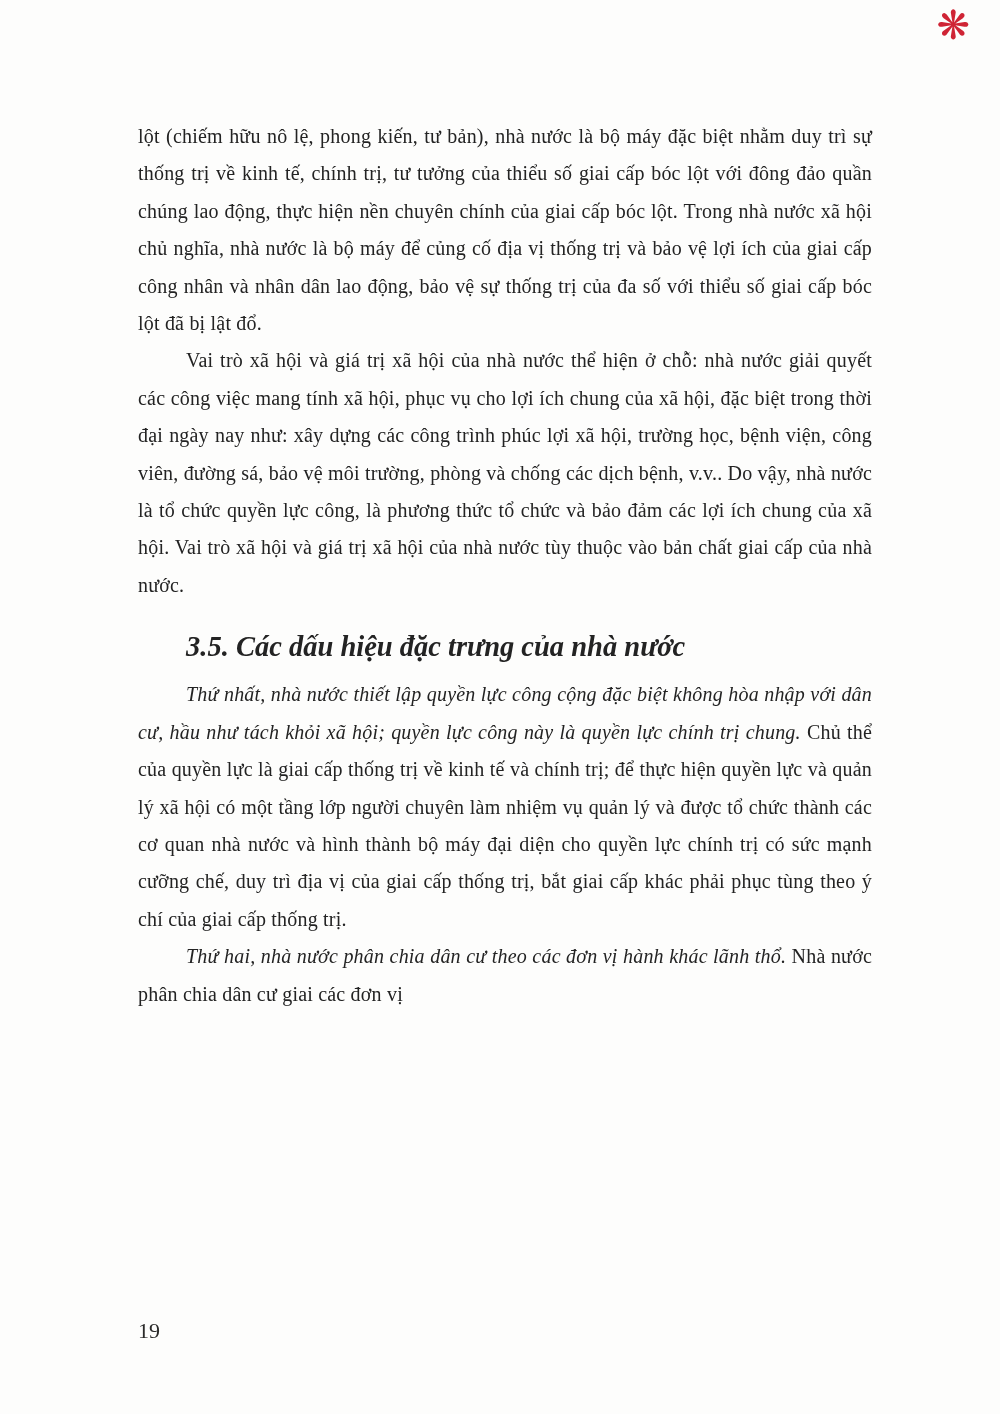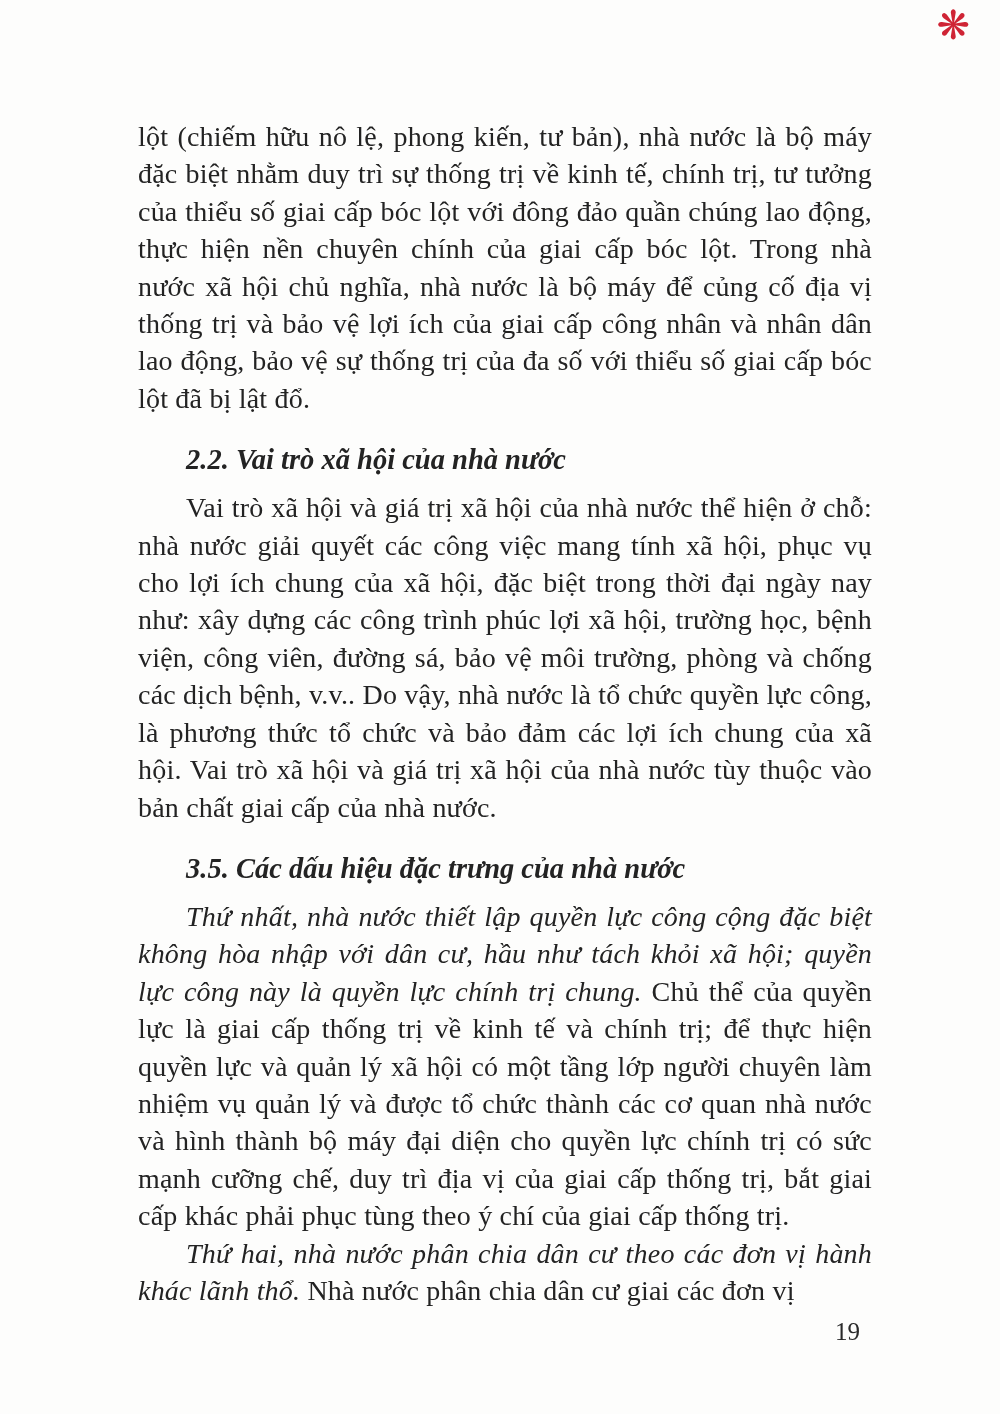--- a/index.html
+++ b/index.html
@@ -26,21 +26,21 @@
     user-select: none;
   }
   .text-block {
     position: absolute;
     top: 118px;
     left: 138px;
     width: 734px;
   }
   .body-para {
     margin: 0;
-    font-size: 28px;
+    font-size: 20px;
     line-height: 37.4px;
     text-align: justify;
     letter-spacing: 0.2px;
   }
   .body-para.indent {
     text-indent: 48px;
   }
   .heading {
     margin: 24px 0 11px 0;
     padding-left: 48px;
@@ -51,37 +51,35 @@
     text-align: left;
   }
   .italic {
     font-style: italic;
   }
   .page-number {
     position: absolute;
     top: 1318px;
     left: 138px;
     width: 722px;
-    text-align: right;
-    font-size: 25px;
+    font-size: 22px;
     color: #2a2a2a;
   }
 </style>
 </head>
 <body>
 
 <div class="page">
 
   <span class="flower">❋</span>
 
   <main class="text-block">
 
     <p class="body-para">lột (chiếm hữu nô lệ, phong kiến, tư bản), nhà nước là bộ máy đặc biệt nhằm duy trì sự thống trị về kinh tế, chính trị, tư tưởng của thiểu số giai cấp bóc lột với đông đảo quần chúng lao động, thực hiện nền chuyên chính của giai cấp bóc lột. Trong nhà nước xã hội chủ nghĩa, nhà nước là bộ máy để củng cố địa vị thống trị và bảo vệ lợi ích của giai cấp công nhân và nhân dân lao động, bảo vệ sự thống trị của đa số với thiểu số giai cấp bóc lột đã bị lật đổ.</p>
 
-    <h3 class="heading">2.2. Vai trò xã hội của nhà nước</h3>
 
     <p class="body-para indent">Vai trò xã hội và giá trị xã hội của nhà nước thể hiện ở chỗ: nhà nước giải quyết các công việc mang tính xã hội, phục vụ cho lợi ích chung của xã hội, đặc biệt trong thời đại ngày nay như: xây dựng các công trình phúc lợi xã hội, trường học, bệnh viện, công viên, đường sá, bảo vệ môi trường, phòng và chống các dịch bệnh, v.v.. Do vậy, nhà nước là tổ chức quyền lực công, là phương thức tổ chức và bảo đảm các lợi ích chung của xã hội. Vai trò xã hội và giá trị xã hội của nhà nước tùy thuộc vào bản chất giai cấp của nhà nước.</p>
 
     <h3 class="heading">3.5. Các dấu hiệu đặc trưng của nhà nước</h3>
 
     <p class="body-para indent"><span class="italic">Thứ nhất, nhà nước thiết lập quyền lực công cộng đặc biệt không hòa nhập với dân cư, hầu như tách khỏi xã hội; quyền lực công này là quyền lực chính trị chung.</span><span> Chủ thể của quyền lực là giai cấp thống trị về kinh tế và chính trị; để thực hiện quyền lực và quản lý xã hội có một tầng lớp người chuyên làm nhiệm vụ quản lý và được tổ chức thành các cơ quan nhà nước và hình thành bộ máy đại diện cho quyền lực chính trị có sức mạnh cưỡng chế, duy trì địa vị của giai cấp thống trị, bắt giai cấp khác phải phục tùng theo ý chí của giai cấp thống trị.</span></p>
 
     <p class="body-para indent"><span class="italic">Thứ hai, nhà nước phân chia dân cư theo các đơn vị hành khác lãnh thổ.</span><span> Nhà nước phân chia dân cư giai các đơn vị</span></p>
 
   </main>

